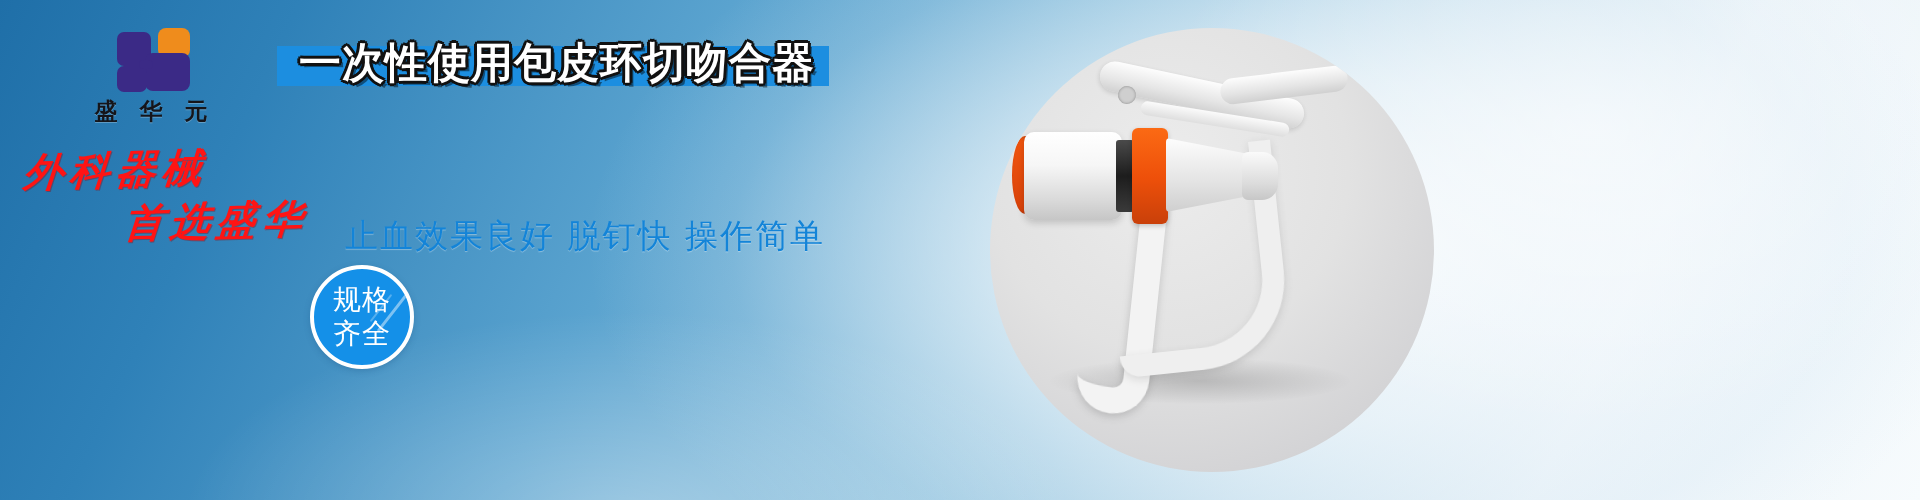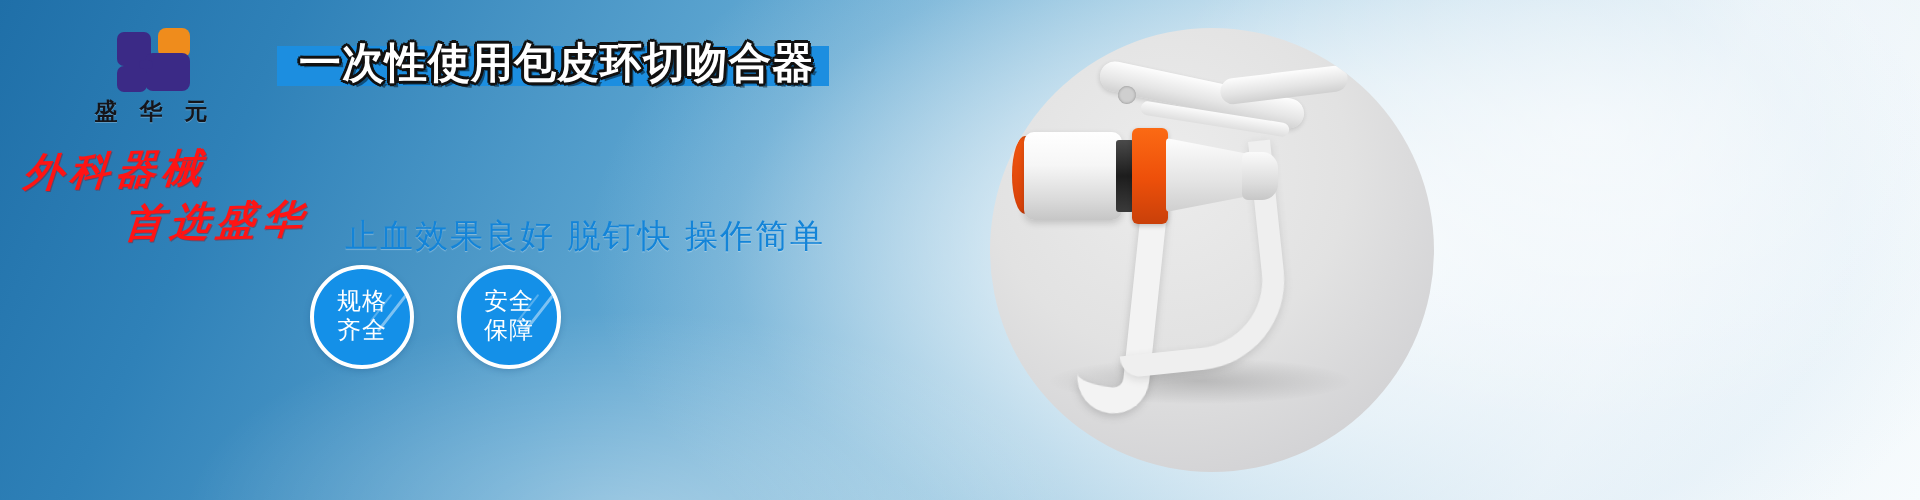--- a/index.html
+++ b/index.html
@@ -98,22 +98,22 @@
     transform:rotate(38deg);transform-origin:center;
     border-radius:2px;pointer-events:none;
   }
   .feature .streak2{
     position:absolute;right:28px;top:22px;width:2px;height:34px;
     background:rgba(255,255,255,.28);
     transform:rotate(38deg);transform-origin:center;
     border-radius:2px;pointer-events:none;
   }
   .feature-line{
-    font-family:Liberation Mono, monospace;
-    color:#ffffff;font-size:24px;line-height:1.22;letter-spacing:1px;
+    font-family:Liberation Sans, sans-serif;
+    color:#ffffff;font-size:28px;line-height:1.22;letter-spacing:1px;
     position:relative;z-index:2;
   }
 
   
   #product{
     position:absolute;left:990px;top:28px;width:444px;height:444px;border-radius:50%;
     background:radial-gradient(circle at 40% 32%, #ececec 0%, #e2e2e2 45%, #d4d4d6 76%, #c9c9cb 100%);
     overflow:hidden;
   }
   #product-inner{position:absolute;inset:0;}
@@ -235,26 +235,20 @@
 
     <div class="feature">
       <span class="streak"></span>
       <span class="streak2"></span>
       <span class="feature-line">规格</span>
       <span class="feature-line">齐全</span>
     </div>
 
 
 
-    <div class="feature">
-      <span class="streak"></span>
-      <span class="streak2"></span>
-      <span class="feature-line">安全</span>
-      <span class="feature-line">保障</span>
-    </div>
 
   </div>
 
   <div id="product">
     <div id="product-inner">
       <span class="pp" id="pp-shadow"></span>
       <span class="pp" id="pp-handle"></span>
       <span class="pp" id="pp-handle2"></span>
       <span class="pp" id="pp-arm-top"></span>
       <span class="pp" id="pp-arm-top2"></span>

